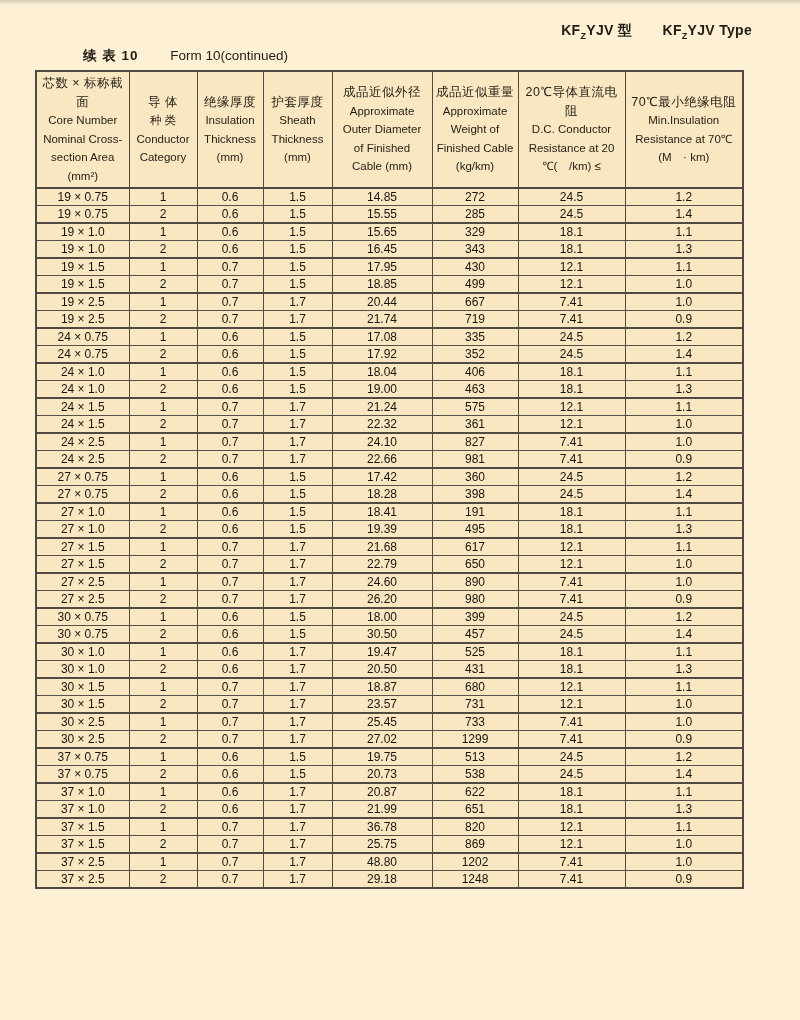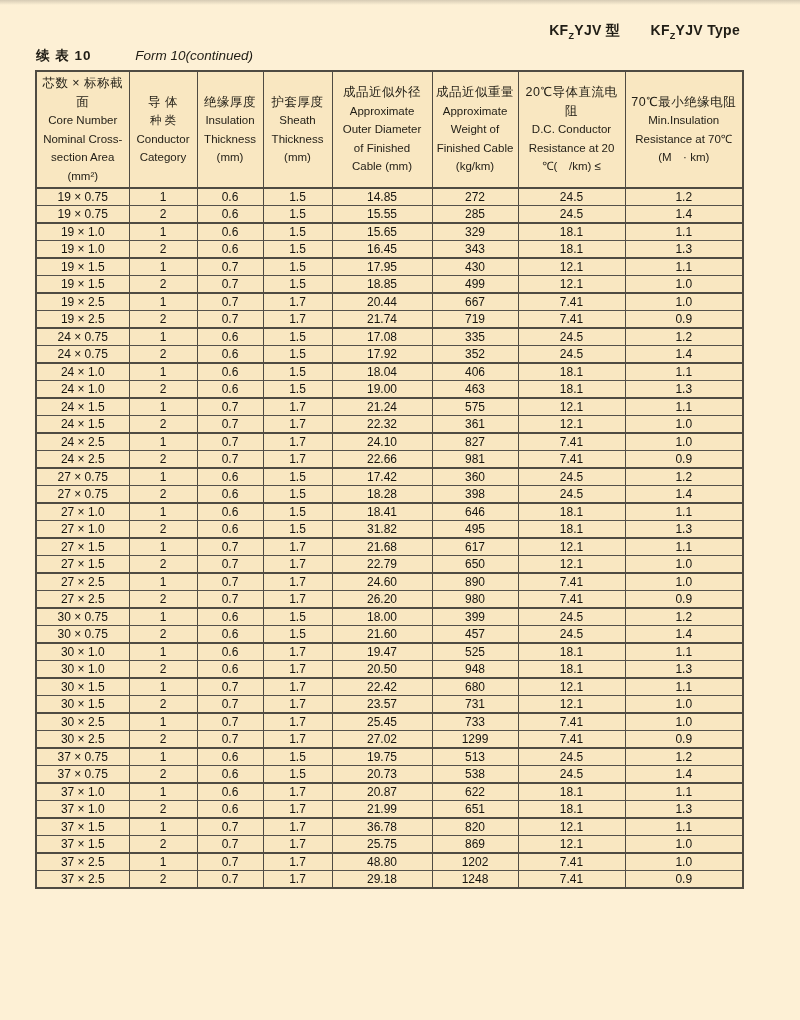--- a/index.html
+++ b/index.html
@@ -10,32 +10,32 @@
     font-family:"Liberation Sans", sans-serif;
     color:#201d15;
     overflow:hidden;
   }
   
   .scan-edge{
     position:absolute;top:0;left:0;width:800px;height:5px;
     background:linear-gradient(#d6cbb4, rgba(214,203,180,0));
   }
   .page-title{
-    position:absolute;top:22px;right:60px;
+    position:absolute;top:22px;right:48px;
     font-size:14px;font-weight:bold;letter-spacing:.3px;
     white-space:nowrap;
   }
   .page-title sub{font-size:9px;}
   .title-gap{display:inline-block;width:22px;}
   .caption{
     position:absolute;top:47px;left:36px;
     font-size:13.5px;white-space:nowrap;
   }
-  .caption .zh{font-weight:bold;letter-spacing:1px;}
-  .caption .en{margin-left:40px;font-weight:normal;font-style:italic;}
+  .caption .zh{font-weight:bold;letter-spacing:1px;margin-left:47px;}
+  .caption .en{margin-left:28px;font-weight:normal;}
   .spec-table-wrap{
     position:absolute;left:35px;top:70px;width:744px;
   }
   table.spec{
     border-collapse:collapse;
     table-layout:fixed;
     width:707px;
     background:#f9e7c1;
     border:2px solid #4f4b42;
   }
@@ -335,30 +335,30 @@
           <td>398</td>
           <td>24.5</td>
           <td>1.4</td>
         </tr>
         <tr>
           <td>27 × 1.0</td>
           <td>1</td>
           <td>0.6</td>
           <td>1.5</td>
           <td>18.41</td>
-          <td>646</td>
+          <td>191</td>
           <td>18.1</td>
           <td>1.1</td>
         </tr>
         <tr>
           <td>27 × 1.0</td>
           <td>2</td>
           <td>0.6</td>
           <td>1.5</td>
-          <td>31.82</td>
+          <td>19.39</td>
           <td>495</td>
           <td>18.1</td>
           <td>1.3</td>
         </tr>
         <tr>
           <td>27 × 1.5</td>
           <td>1</td>
           <td>0.7</td>
           <td>1.7</td>
           <td>21.68</td>
@@ -404,51 +404,51 @@
           <td>18.00</td>
           <td>399</td>
           <td>24.5</td>
           <td>1.2</td>
         </tr>
         <tr>
           <td>30 × 0.75</td>
           <td>2</td>
           <td>0.6</td>
           <td>1.5</td>
-          <td>21.60</td>
+          <td>30.50</td>
           <td>457</td>
           <td>24.5</td>
           <td>1.4</td>
         </tr>
         <tr>
           <td>30 × 1.0</td>
           <td>1</td>
           <td>0.6</td>
           <td>1.7</td>
           <td>19.47</td>
           <td>525</td>
           <td>18.1</td>
           <td>1.1</td>
         </tr>
         <tr>
           <td>30 × 1.0</td>
           <td>2</td>
           <td>0.6</td>
           <td>1.7</td>
           <td>20.50</td>
-          <td>948</td>
+          <td>431</td>
           <td>18.1</td>
           <td>1.3</td>
         </tr>
         <tr>
           <td>30 × 1.5</td>
           <td>1</td>
           <td>0.7</td>
           <td>1.7</td>
-          <td>22.42</td>
+          <td>18.87</td>
           <td>680</td>
           <td>12.1</td>
           <td>1.1</td>
         </tr>
         <tr>
           <td>30 × 1.5</td>
           <td>2</td>
           <td>0.7</td>
           <td>1.7</td>
           <td>23.57</td>

